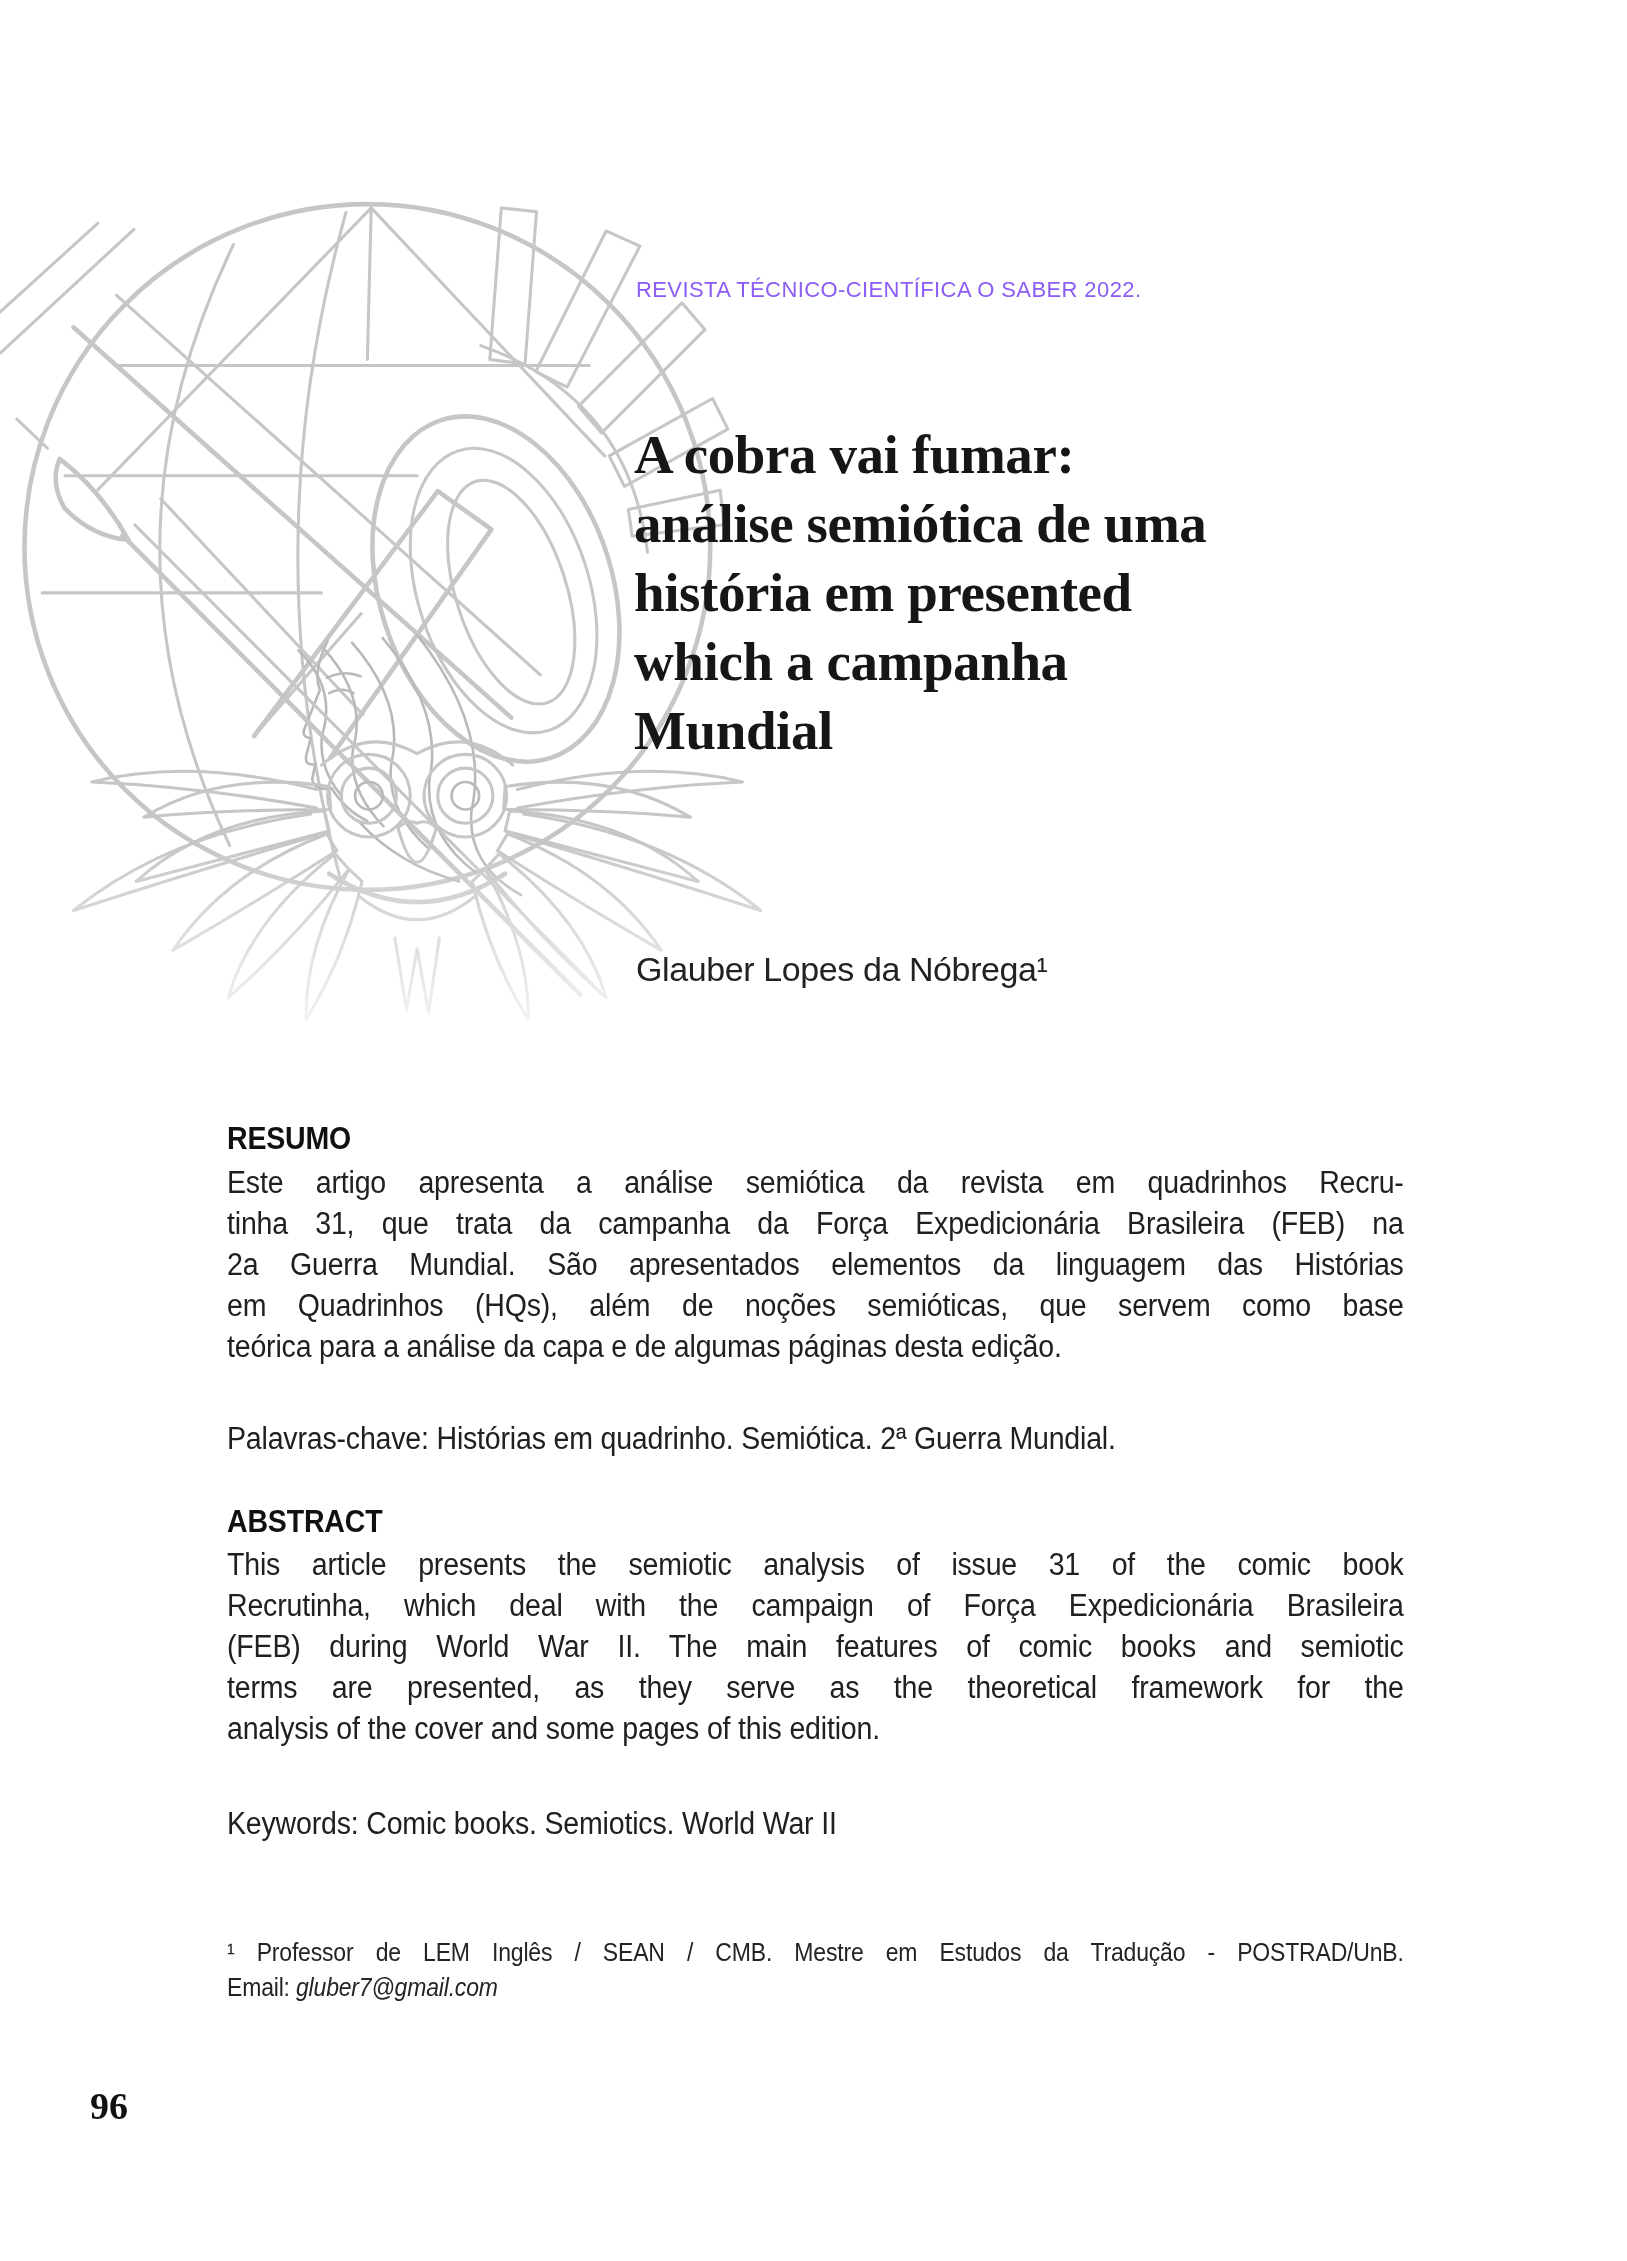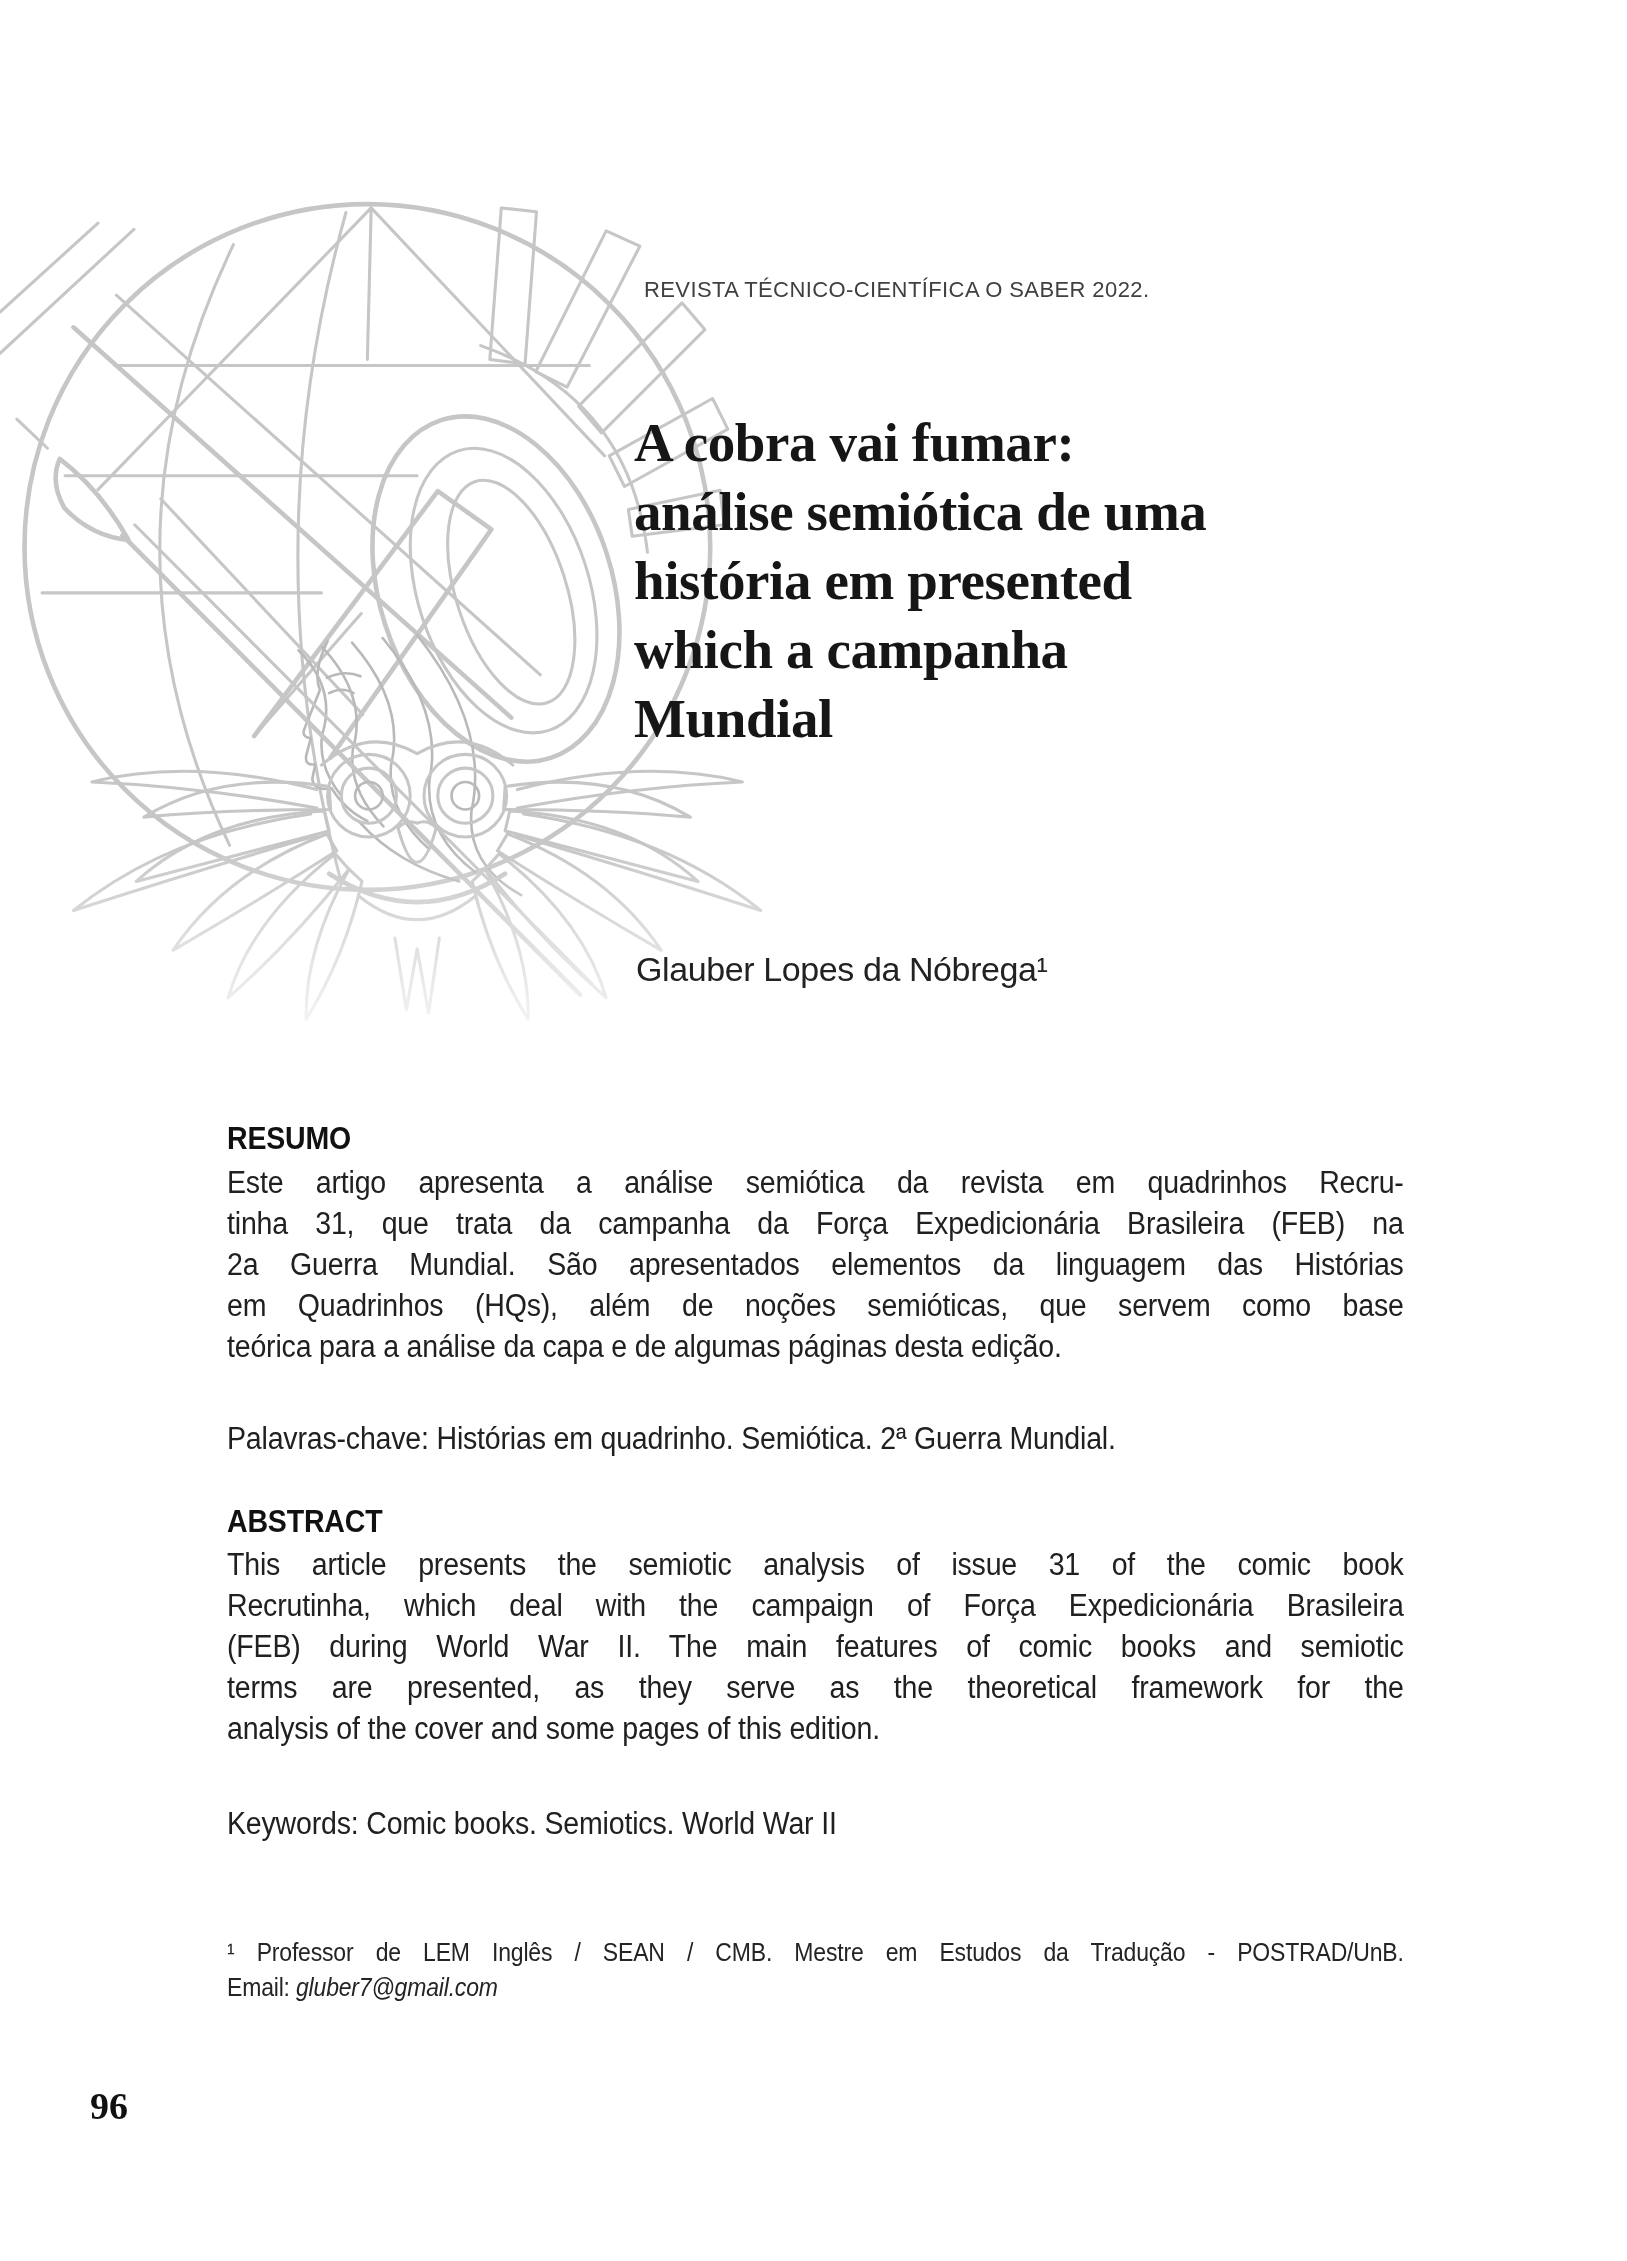--- a/index.html
+++ b/index.html
@@ -18,25 +18,25 @@
     position:absolute;left:0;top:168px;width:773px;height:911px;z-index:0;
     -webkit-mask-image:linear-gradient(to bottom,#000 0%,#000 74%,rgba(0,0,0,0) 99%);
     mask-image:linear-gradient(to bottom,#000 0%,#000 74%,rgba(0,0,0,0) 99%);
   }
   .emblem .s{fill:none;stroke:#c6c6c6;stroke-width:4;stroke-linecap:round;stroke-linejoin:round;}
   .emblem .s2{fill:none;stroke:#c6c6c6;stroke-width:6;stroke-linecap:round;stroke-linejoin:round;}
   .emblem .f{fill:none;stroke:#b9b9b9;stroke-width:3.4;stroke-linecap:round;stroke-linejoin:round;}
 
   .journal-header{
     position:absolute;left:636px;top:277px;z-index:1;
-    font-size:22px;letter-spacing:0.4px;color:#404040;white-space:nowrap;margin-left:8px;
+    font-size:22px;letter-spacing:0.4px;color:#8b5cf6;white-space:nowrap;
   }
 
   .title{
-    position:absolute;left:634px;top:408px;width:750px;z-index:1;
+    position:absolute;left:634px;top:420px;width:750px;z-index:1;
     font-family:"Liberation Serif",serif;font-weight:700;
     font-size:55px;line-height:69px;color:#161616;letter-spacing:-0.4px;
   }
 
   .author{
     position:absolute;left:636px;top:950px;z-index:1;
     font-size:34px;color:#222;letter-spacing:-0.4px;white-space:nowrap;text-align:right;
   }
 
   .main-col{

